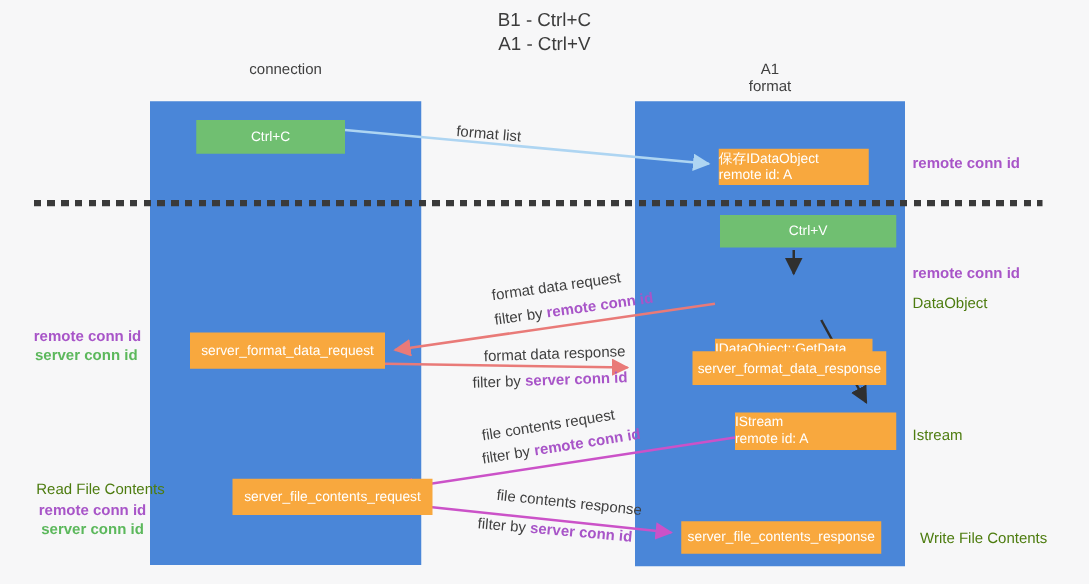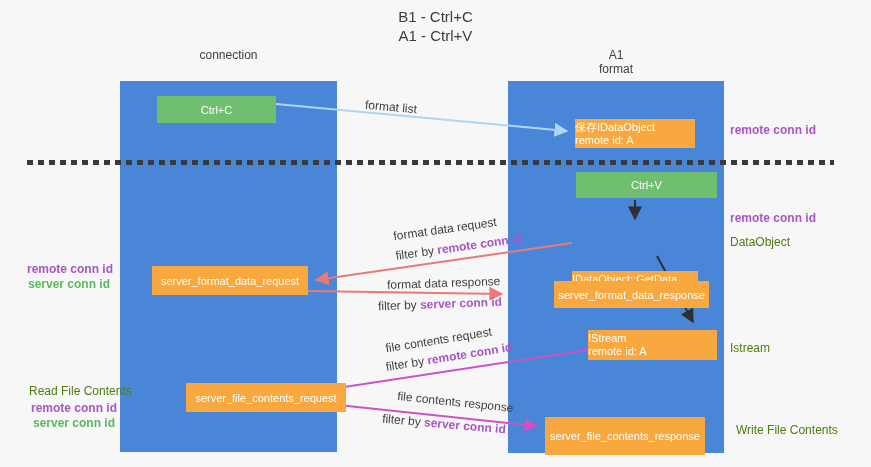--- a/index.html
+++ b/index.html
@@ -31,21 +31,21 @@
   .box.two { font-size:11px; line-height:13px; padding-top:2px; }
 
   .b-ctrl-c { left:157px; top:96px; width:119px; height:27px; }
   .b-save   { left:575px; top:119px; width:120px; height:29px; }
   .b-ctrl-v { left:576px; top:172px; width:141px; height:26px; }
   .b-getdata{ left:572px; top:227px; width:126px; height:29px;margin-top:44px; }
   .b-freq   { left:152px; top:266px; width:156px; height:29px; }
   .b-fresp  { left:510px; top:281px; width:155px; height:27px;margin-left:44px; }
   .b-istream{ left:588px; top:330px; width:129px; height:30px; }
   .b-creq   { left:150px; top:383px; width:160px; height:29px;margin-left:36px; }
-  .b-cresp  { left:545px; top:417px; width:160px; height:38px; }
+  .b-cresp  { left:545px; top:417px; width:160px; height:26px; }
 
   .flow { position:absolute; z-index:20; font-size:12px; color:#3f3f3f; white-space:nowrap; }
   .purple { color:#a855c8; font-weight:bold; }
 
   .side { position:absolute; z-index:20; font-size:12px; color:#4d7c0f; white-space:nowrap; }
   .side.bold-purple { color:#a855c8; font-weight:bold; }
   .side.bold-green { color:#5cb85c; font-weight:bold; }
 </style>
 </head>
 <body>

